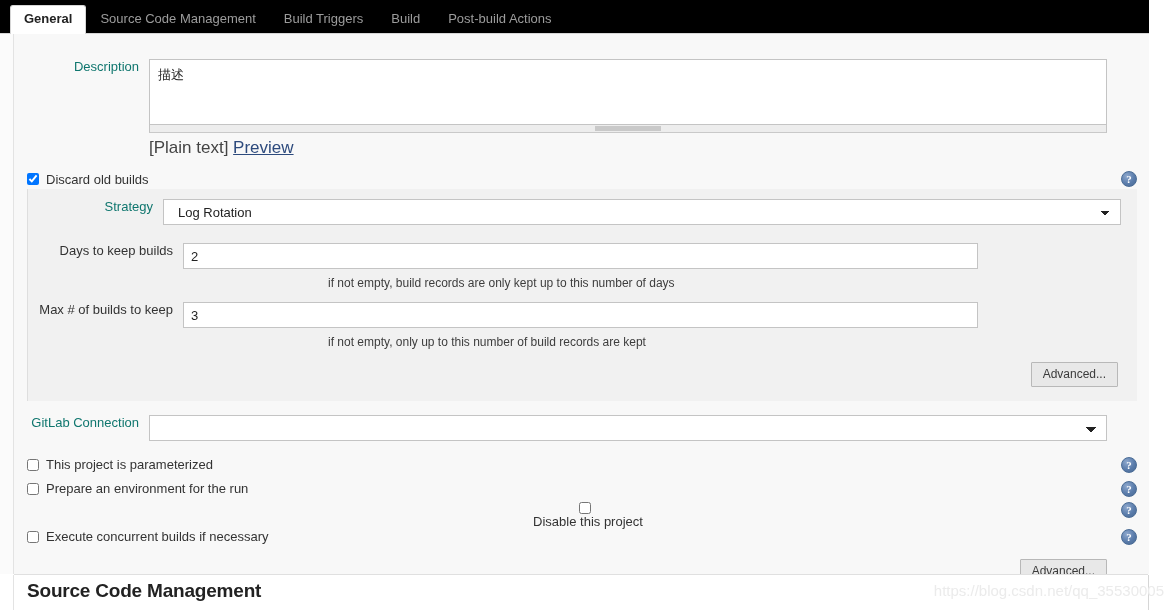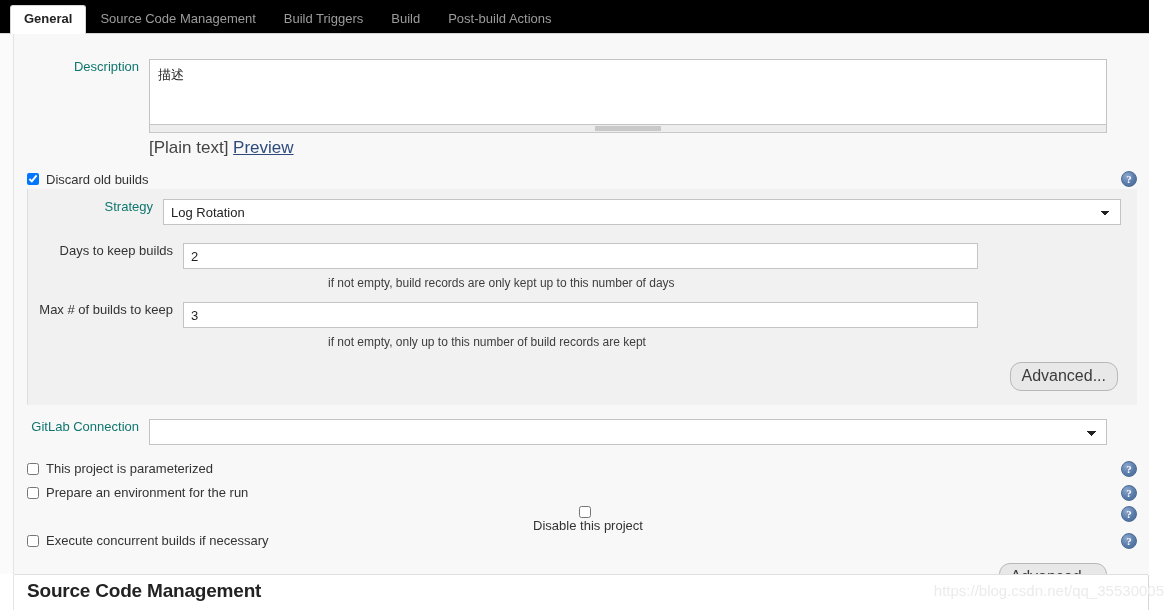--- a/index.html
+++ b/index.html
@@ -126,21 +126,21 @@
     background: #f1f1f1;
     border-left: 1px solid #dedede;
     padding: 10px 0 14px 0;
   }
   .sel {
     -webkit-appearance: none; appearance: none;
     width: 958px; height: 26px;
     border: 1px solid #c4c4c4; background: #ffffff;
     font-family: "Liberation Sans", "DejaVu Sans", sans-serif;
     font-size: 13px; color: #222222;
-    padding: 0 26px 0 7px;
+    padding: 0 26px 0 14px;
     outline: none; cursor: pointer;
     background-image:
       linear-gradient(45deg, transparent 50%, #222 50%),
       linear-gradient(135deg, #222 50%, transparent 50%);
     background-position:
       calc(100% - 15px) 11px,
       calc(100% - 10px) 11px;
     background-size: 5px 5px, 5px 5px;
     background-repeat: no-repeat;
   }
@@ -156,24 +156,24 @@
     text-align: right; padding-right: 10px;
     font-size: 13px; color: #333333; line-height: 16px;
   }
   .hint {
     font-size: 12px; color: #3d3d3d;
     padding-left: 300px; padding-top: 7px; padding-bottom: 8px;
   }
 
   .btn {
     font-family: "Liberation Sans", "DejaVu Sans", sans-serif;
-    font-size: 16px; color: #3b3b3b;
+    font-size: 12px; color: #3b3b3b;
     background: #e8e8e8;
     border: 1px solid #b8b8b8;
-    border-radius: 11px;
+    border-radius: 1px;
     padding: 4px 11px 5px 11px;
     cursor: pointer;
   }
 
   
   .section-sep {
     position: absolute; left: 14px; top: 574px; width: 1134px; height: 1px;
     background: #e0e0e0;
   }
   .section-head {

